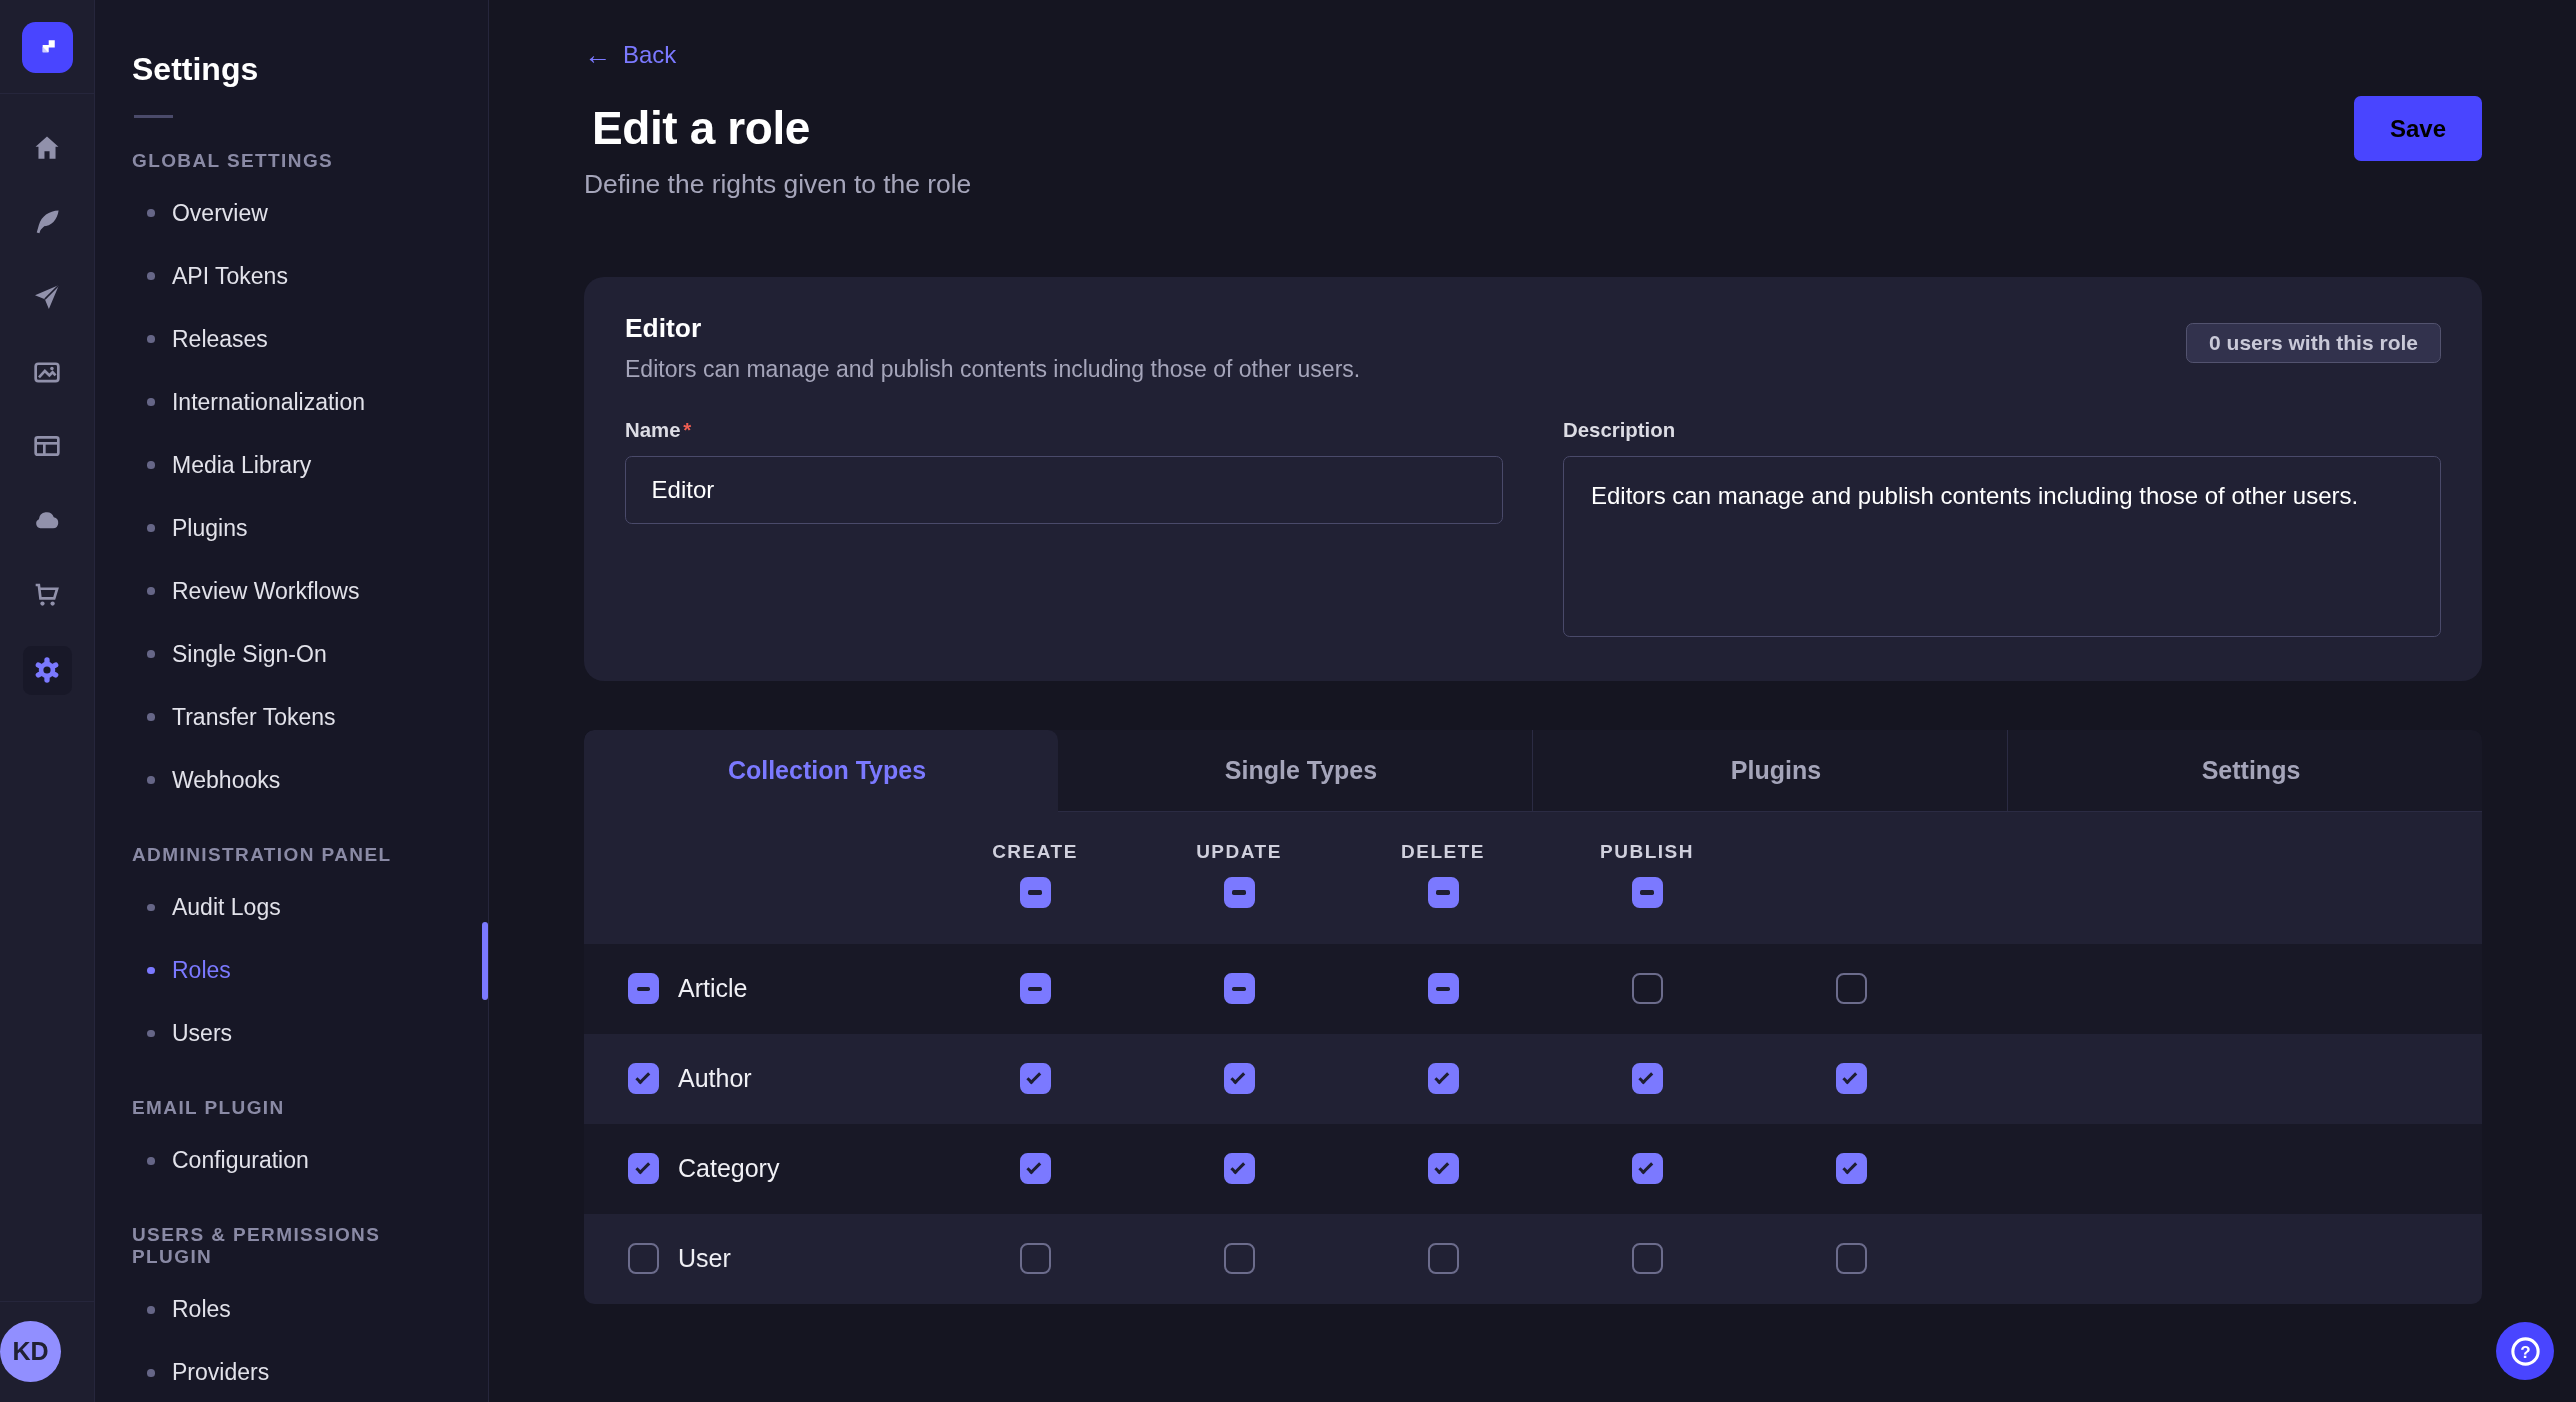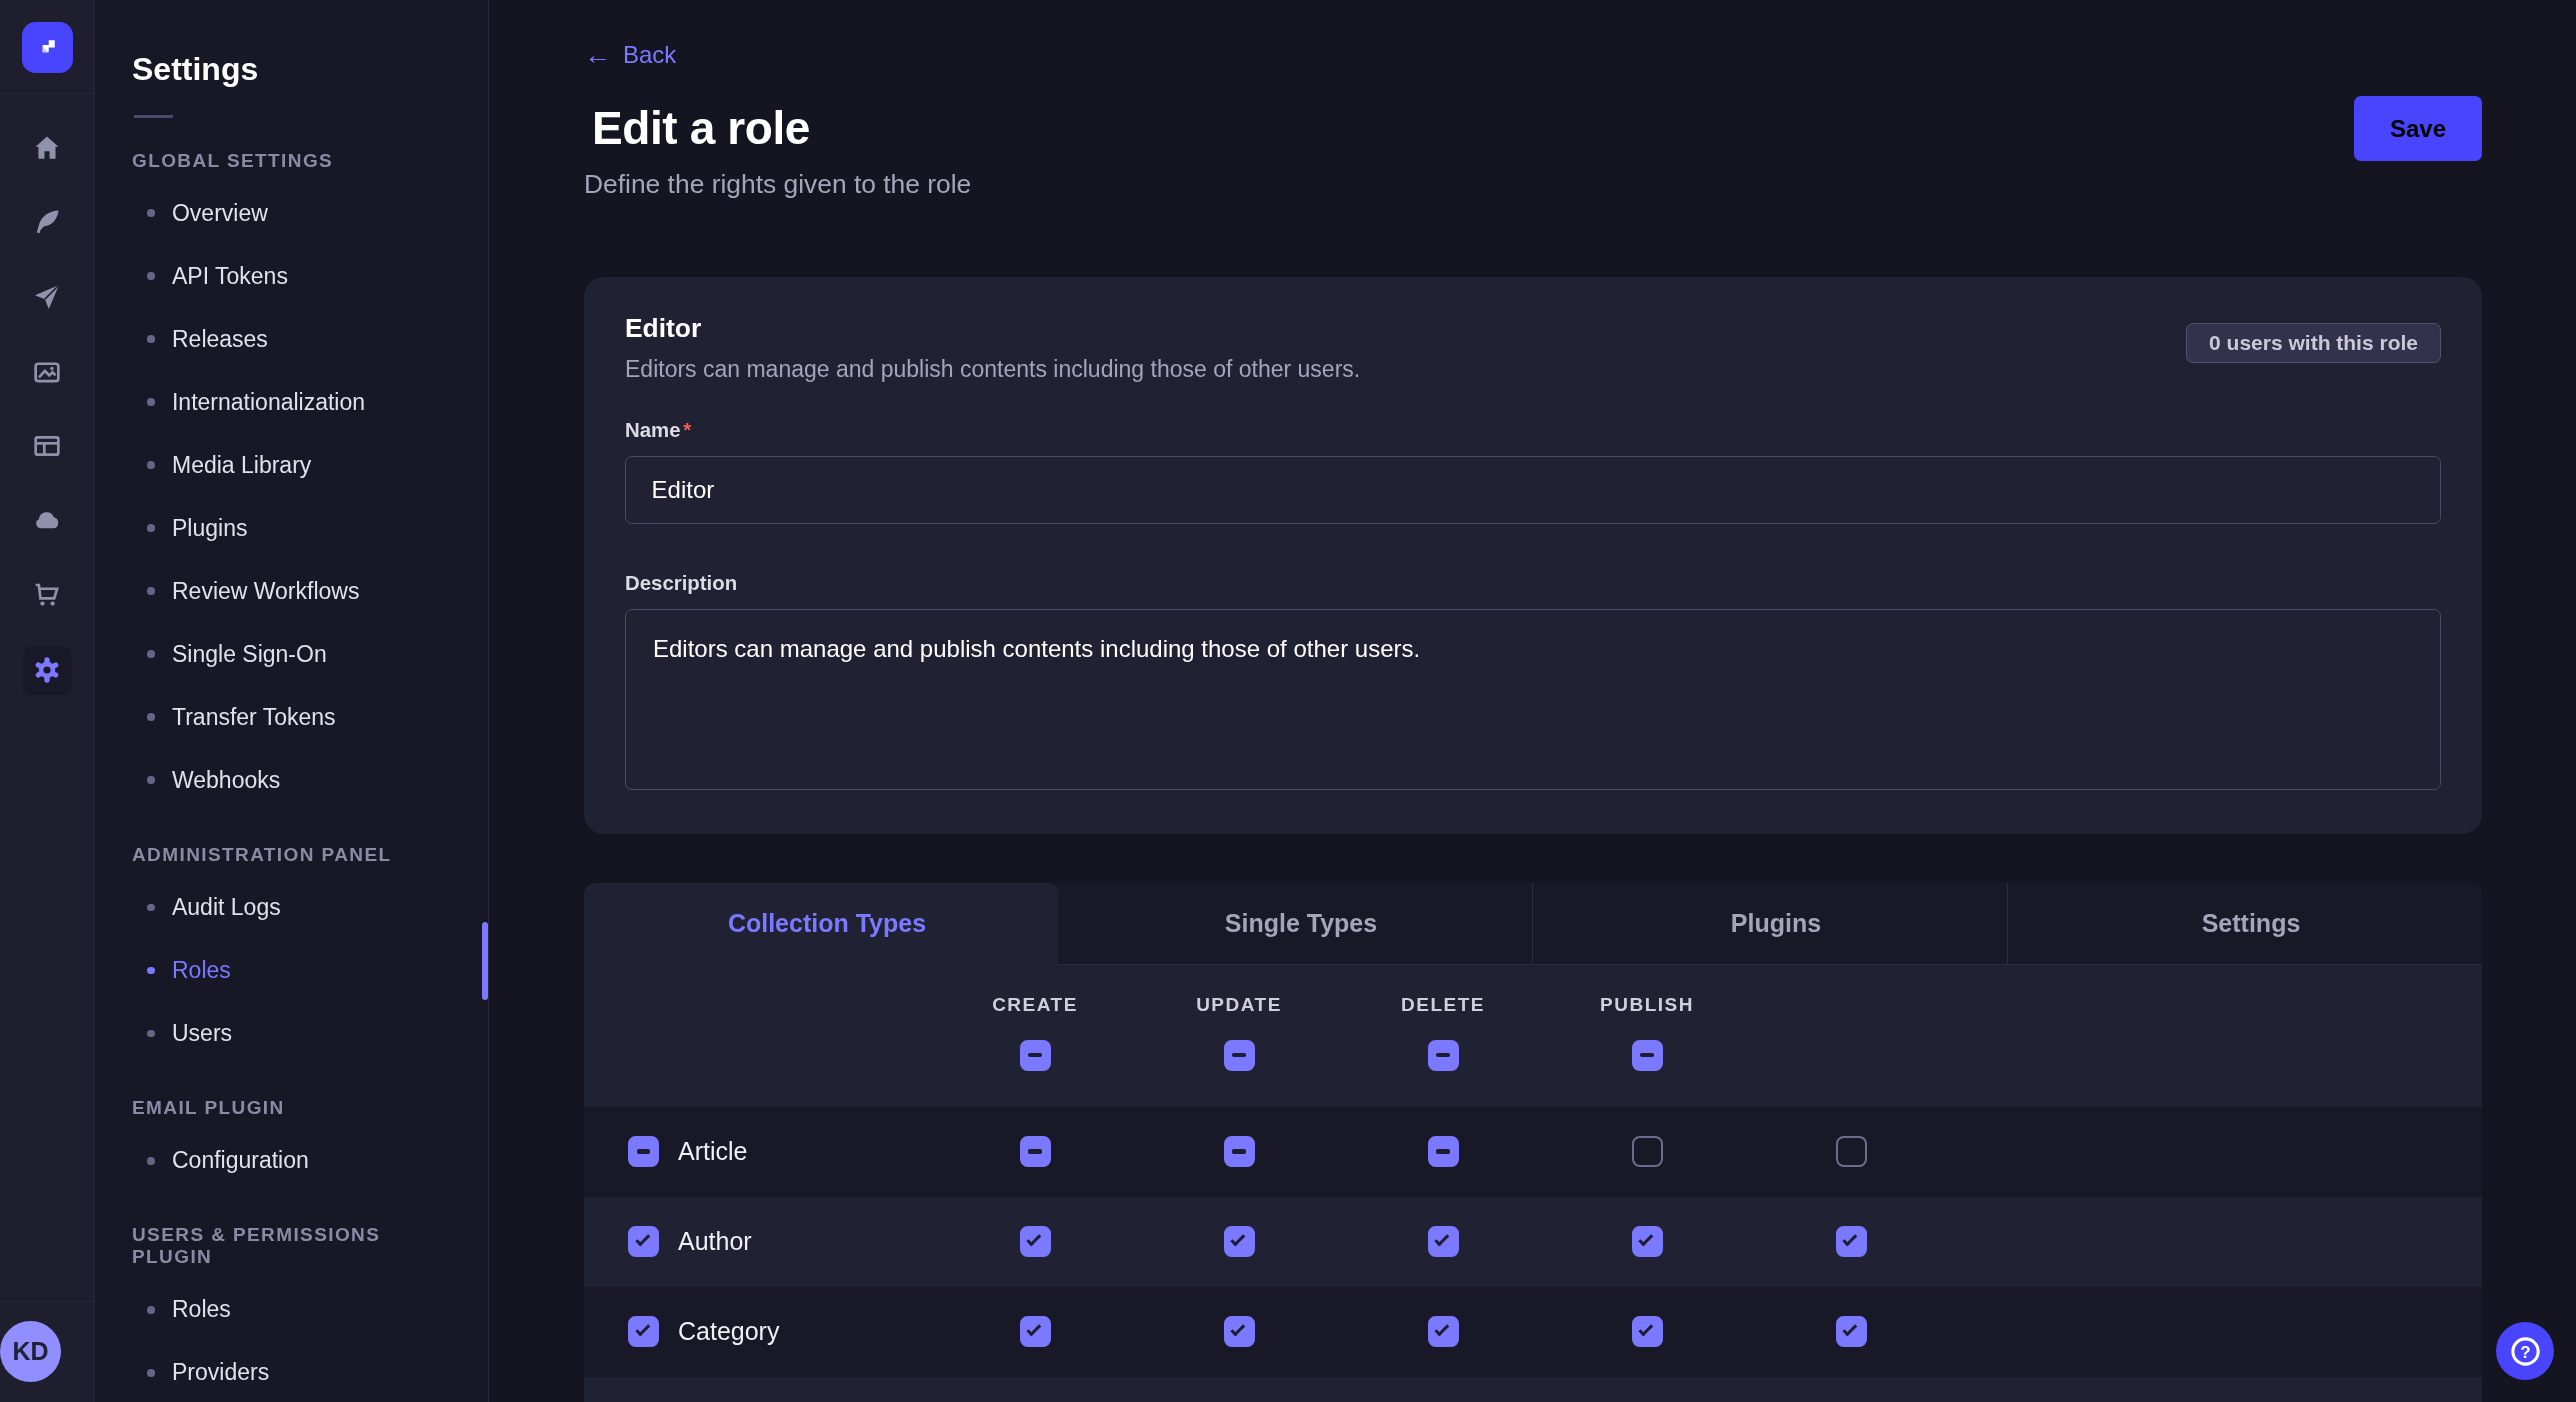--- a/index.html
+++ b/index.html
@@ -73,21 +73,21 @@
   
   .role-card { margin-top:77px; background:#212134; border-radius:20px; padding:36px 41px 41px; }
   .card-head { display:flex; justify-content:space-between; align-items:flex-start; }
   .card-title { font-size:26.4px; font-weight:bold; color:#ffffff; }
   .card-sub { font-size:23px; color:#a5a5ba; margin-top:12.8px; }
   .users-badge {
     background:#32324d; border:1.7px solid #53536f; color:#c9c9d8;
     border-radius:6.8px; height:40px; padding:5px 22px; font-size:21px; font-weight:bold;
     font-family:"Liberation Sans", sans-serif; cursor:pointer; margin-top:10.2px;
   }
-  .fields { display:grid; grid-template-columns:1fr; gap:48px; margin-top:36px; }
+  .fields { display:grid; grid-template-columns:1fr 1fr; gap:60px; margin-top:36px; }
   .field label { display:block; font-size:20.4px; font-weight:bold; color:#dcdce4; margin-bottom:13.6px; }
   .req { color:#ee5e52; margin-left:2.6px; }
   .field input {
     width:100%; height:68px; background:#212134; border:1.7px solid #4a4a6a; border-radius:6.8px;
     color:#ffffff; font-size:24px; padding:0 25.6px; font-family:"Liberation Sans", sans-serif; outline:none;
   }
   .field textarea {
     width:100%; height:181px; background:#212134; border:1.7px solid #4a4a6a; border-radius:6.8px;
     color:#ffffff; font-size:24px; padding:22px 27px; resize:none; line-height:1.45;
     font-family:"Liberation Sans", sans-serif; outline:none;
@@ -101,21 +101,21 @@
     border-bottom:1.7px solid #2b2b43;
     padding-left:12px;
   }
   .tab.active {
     background:#212134; color:#7b79ff; border-bottom:none;
     border-top-left-radius:10.2px; border-top-right-radius:10.2px;
   }
   .tab:not(.active) + .tab:not(.active) { border-left:1.7px solid #2b2b43; }
   .perm-body { background:#212134; }
   .perm-head { display:grid; grid-template-columns:349px repeat(5,204px) 1fr; padding:29px 0 36px; }
-  .perm-col { display:flex; flex-direction:column; align-items:center; gap:24px; }
+  .perm-col { display:flex; flex-direction:column; align-items:center; gap:14px; }
   .col-label { font-size:19px; font-weight:bold; letter-spacing:1.5px; color:#d0d0dd; }
   .perm-row { display:grid; grid-template-columns:349px repeat(5,204px) 1fr; height:90px; align-items:center; }
   .perm-row.dark { background:#181826; }
   .row-label-cell { display:flex; align-items:center; gap:19px; padding-left:44px; }
   .row-label { font-size:25px; color:#f0f0f5; }
   .cell { display:flex; justify-content:center; }
   
   .cb {
     width:31px; height:31px; border:2.6px solid #6c6c8c; border-radius:7.7px;
     display:flex; align-items:center; justify-content:center; cursor:pointer; flex-shrink:0;

